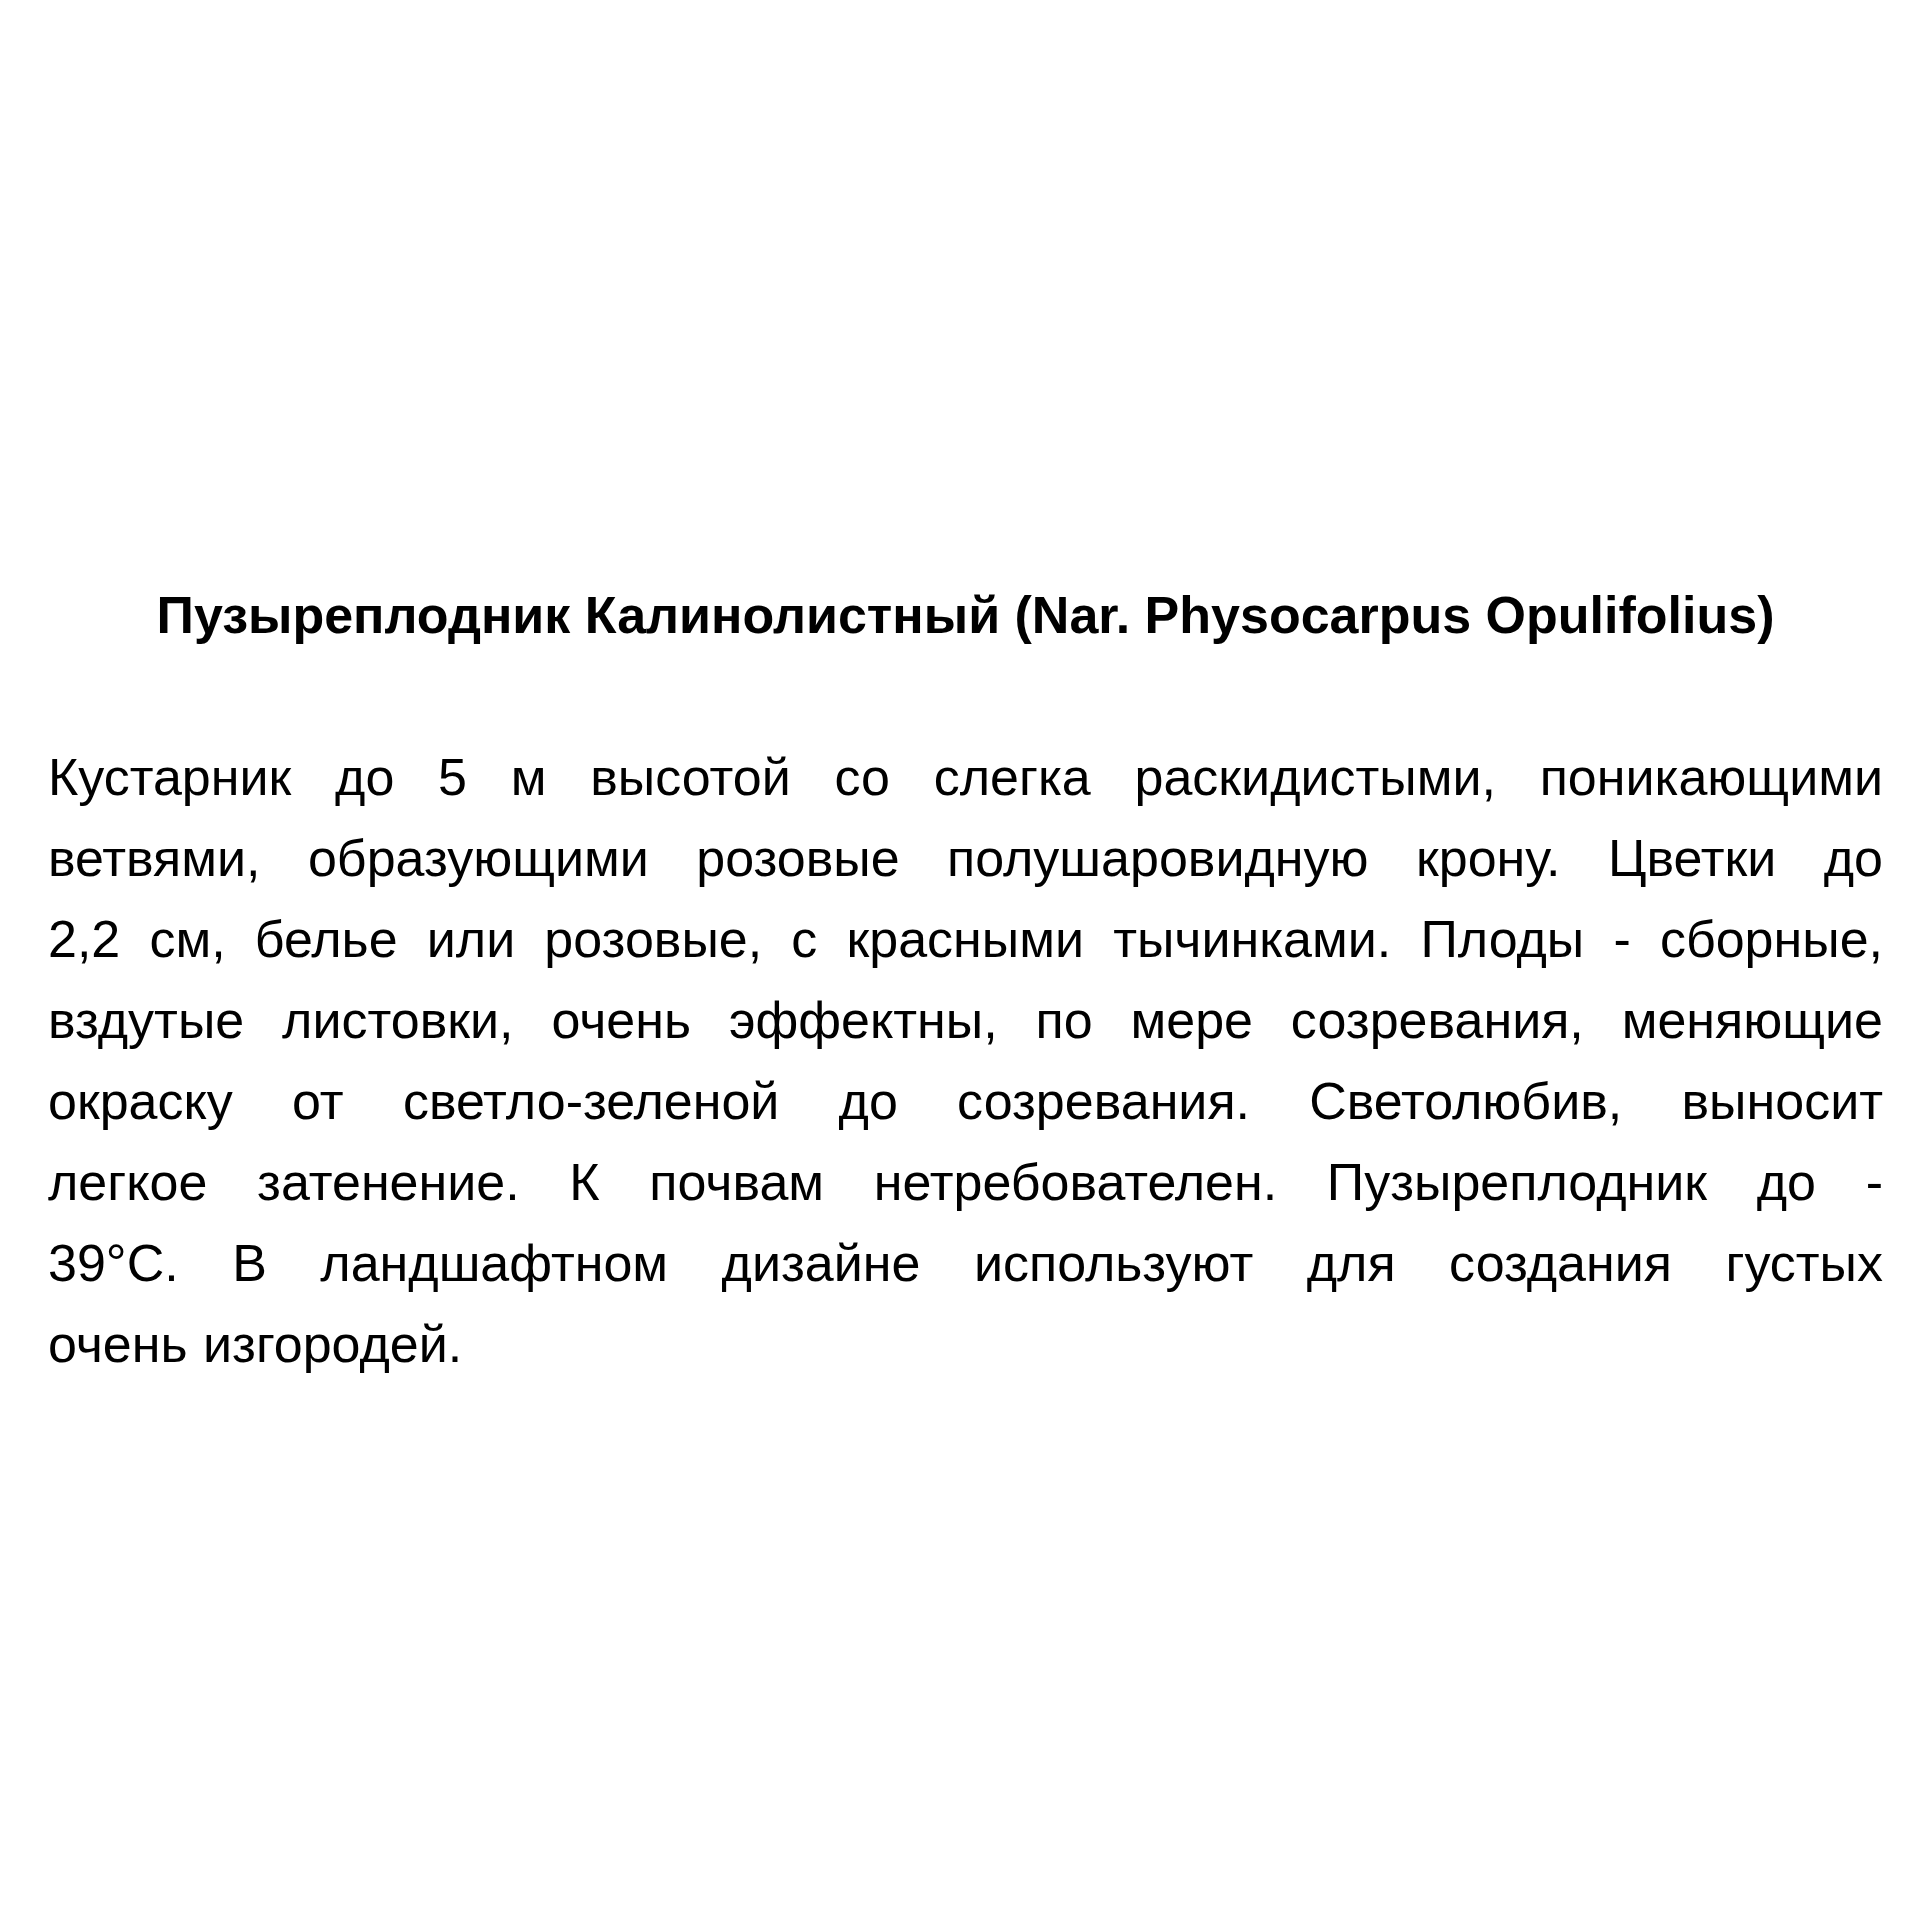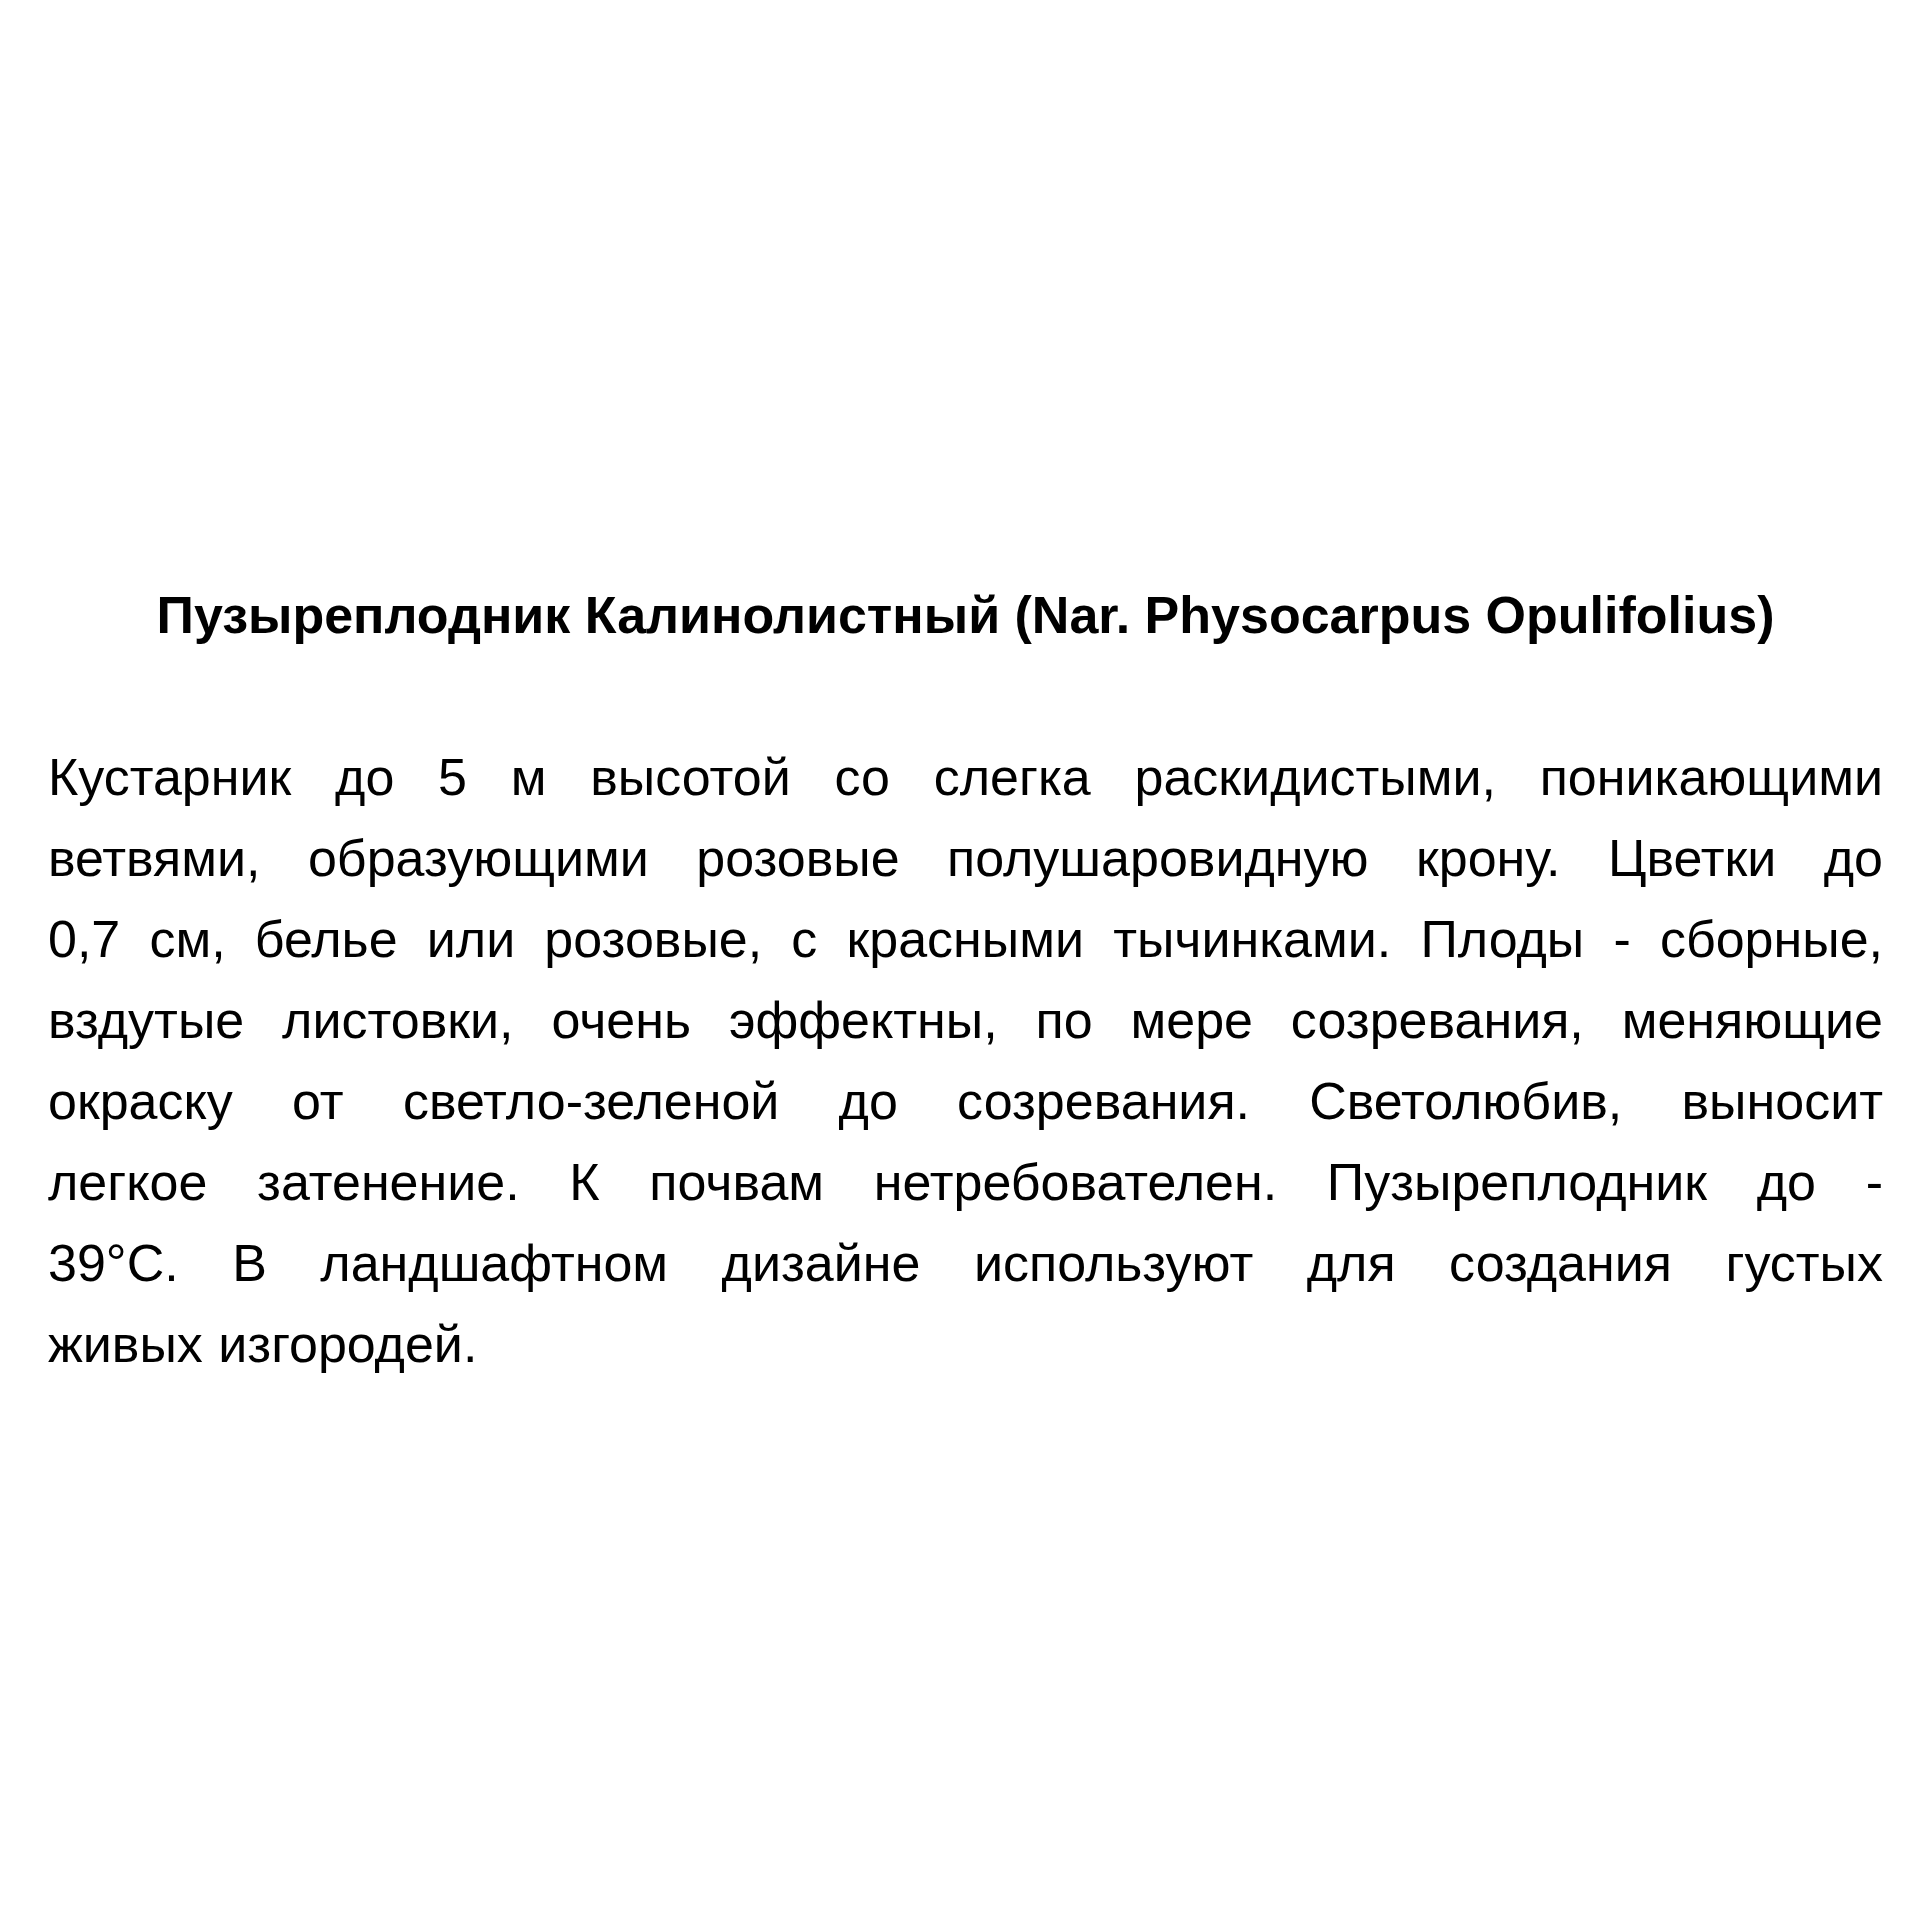--- a/index.html
+++ b/index.html
@@ -50,21 +50,21 @@
 <body>
 
 <div class="page">
   <div class="doc-title">Пузыреплодник Калинолистный (Nar. Physocarpus Opulifolius)</div>
 
   <div class="title-gap"></div>
 
   <div>
     <div class="body-line">Кустарник до 5 м высотой со слегка раскидистыми, поникающими</div>
     <div class="body-line">ветвями, образующими розовые полушаровидную крону. Цветки до</div>
-    <div class="body-line">0,7 см, белье или розовые, с красными тычинками. Плоды - сборные,</div>
+    <div class="body-line">2,2 см, белье или розовые, с красными тычинками. Плоды - сборные,</div>
     <div class="body-line">вздутые листовки, очень эффектны, по мере созревания, меняющие</div>
     <div class="body-line">окраску от светло-зеленой до созревания. Светолюбив, выносит</div>
     <div class="body-line">легкое затенение. К почвам нетребователен. Пузыреплодник до -</div>
     <div class="body-line">39°С. В ландшафтном дизайне используют для создания густых</div>
-    <div class="body-line last-line">живых изгородей.</div>
+    <div class="body-line last-line">очень изгородей.</div>
   </div>
 </div>
 
 
 </body></html>

